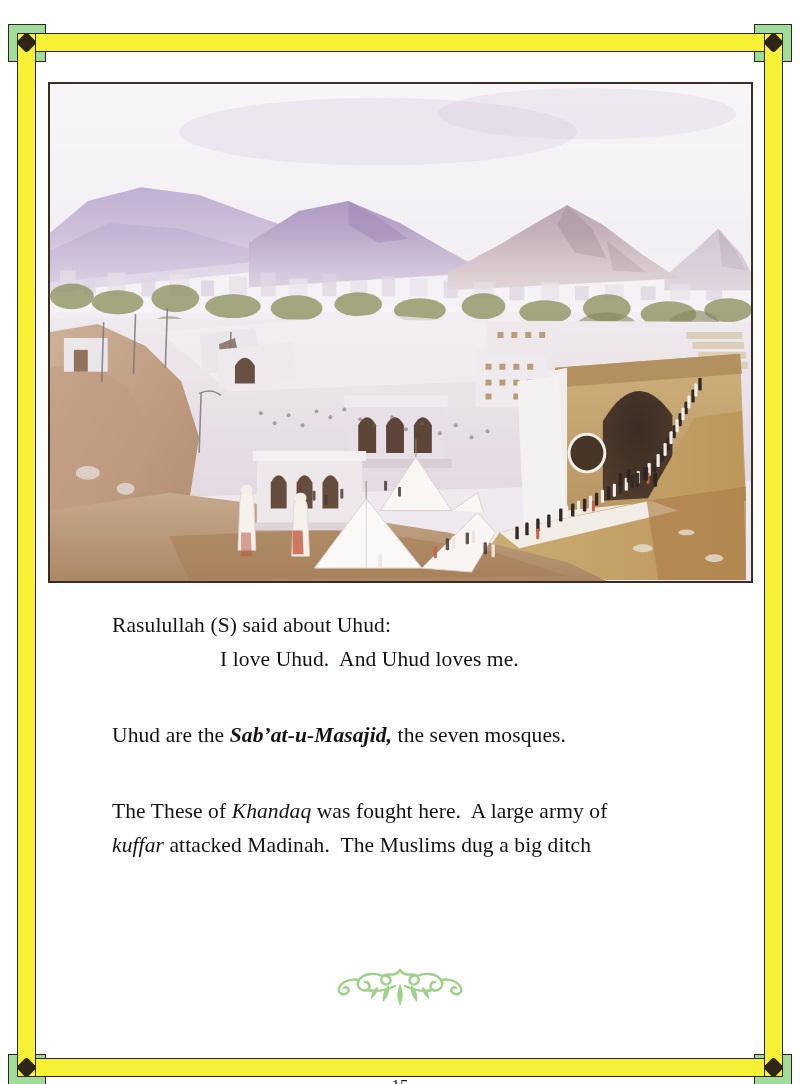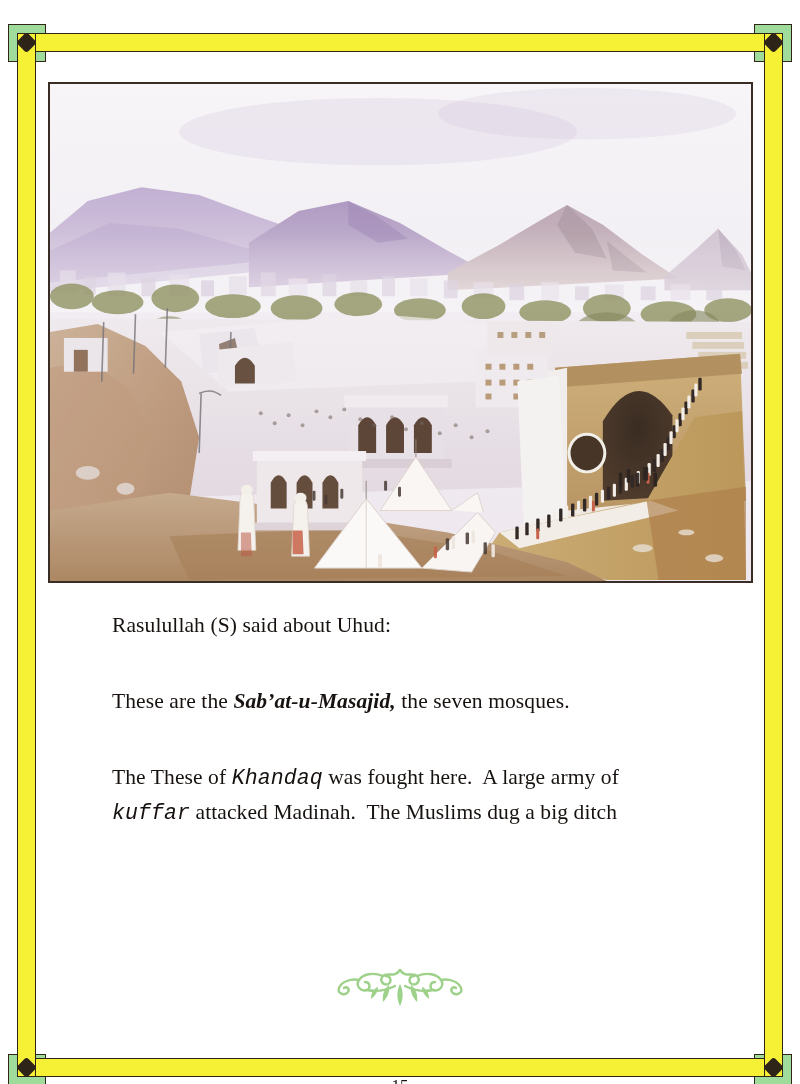--- a/index.html
+++ b/index.html
@@ -84,21 +84,21 @@
   .line {
     font-size: 21.5px;
     line-height: 34px;
     color: #17120f;
     letter-spacing: 0.1px;
     white-space: pre;
   }
   .indent-1 { padding-left: 108px; }
   .gap-lg { height: 42px; }
   .em-b { font-style: italic; font-weight: bold; }
-  .em-i { font-style: italic; font-family: Liberation Mono, monospace; }
+  .em-i { font-style: italic; }
 
   
   .ornament {
     position: absolute;
     left: 50%;
     top: 944px;
     transform: translateX(-50%);
     width: 150px;
     height: 50px;
     z-index: 3;
@@ -466,26 +466,27 @@
           <circle cx="226" cy="342" r="2"></circle>
       </g>
 
       <rect x="0" y="0" width="705" height="501" fill="#e9e0ea" opacity="0.08"></rect>
     </svg>
   </div>
 
   <div class="text-block">
     <div>
       <div class="line">Rasulullah (S) said about Uhud:</div>
+      <div class="line indent-1">I love Uhud.  And Uhud loves me.</div>
     </div>
 
     <div class="gap-lg"></div>
 
     <div>
-      <div class="line"><span>These are the </span><span class="em-b">Sabʼat-u-Masajid,</span><span> the seven mosques.</span></div>
+      <div class="line"><span>Uhud are the </span><span class="em-b">Sabʼat-u-Masajid,</span><span> the seven mosques.</span></div>
     </div>
 
     <div class="gap-lg"></div>
 
     <div>
       <div class="line"><span>The These of </span><span class="em-i">Khandaq</span><span> was fought here.  A large army of</span></div>
       <div class="line"><span class="em-i">kuffar</span><span> attacked Madinah.  The Muslims dug a big ditch</span></div>
     </div>
   </div>
 

